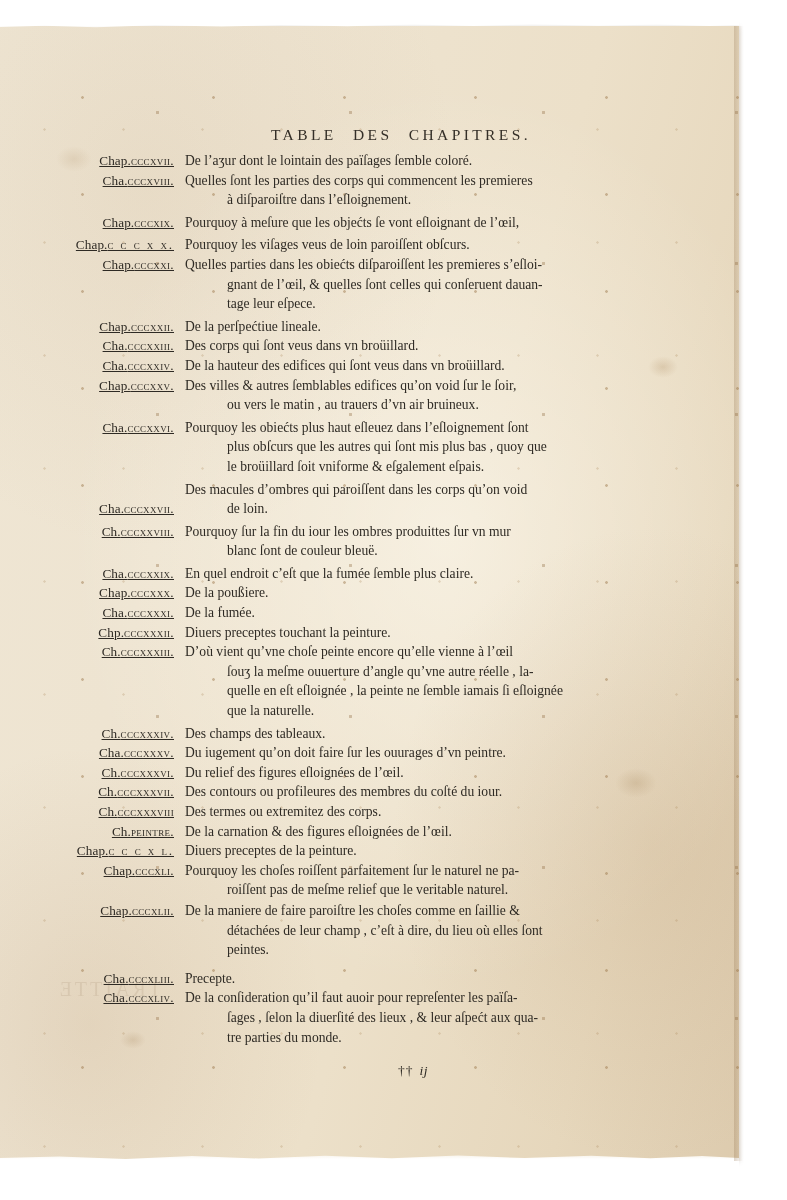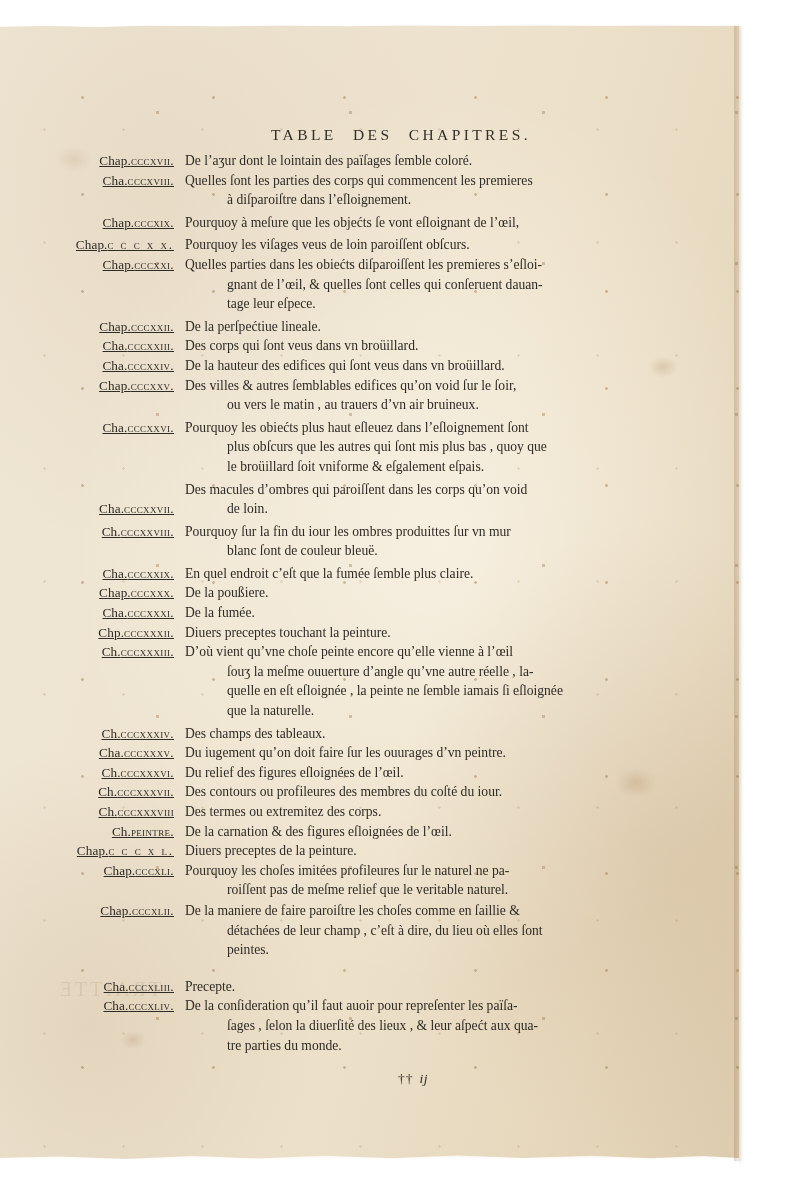--- a/index.html
+++ b/index.html
@@ -343,25 +343,25 @@
           </div>
           <div class="entry">
             <div class="num"><span>Chap.</span><span class="rn wide">c c c x l.</span></div>
             <div class="title">
               <span class="ln">Diuers preceptes de la peinture.</span>
             </div>
           </div>
           <div class="entry multi" style="margin-bottom: 1px;">
             <div class="num"><span>Chap.</span><span class="rn">cccxli.</span></div>
             <div class="title">
-              <span class="ln">Pourquoy les choſes imitées profileures ſur le naturel ne pa-</span>
+              <span class="ln">Pourquoy les choſes roiſſent parfaitement ſur le naturel ne pa-</span>
               <span class="ln ind1">roiſſent pas de meſme relief que le veritable naturel.</span>
             </div>
           </div>
-          <div class="entry multi" style="margin-bottom: 17px;">
+          <div class="entry multi" style="margin-bottom: 9px;">
             <div class="num"><span>Chap.</span><span class="rn">cccxlii.</span></div>
             <div class="title">
               <span class="ln">De la maniere de faire paroiſtre les choſes comme en ſaillie &amp;</span>
               <span class="ln ind1">détachées de leur champ , c’eſt à dire, du lieu où elles ſont</span>
               <span class="ln ind1">peintes.</span>
             </div>
           </div>
           <div class="entry">
             <div class="num"><span>Cha.</span><span class="rn">cccxliii.</span></div>
             <div class="title">

